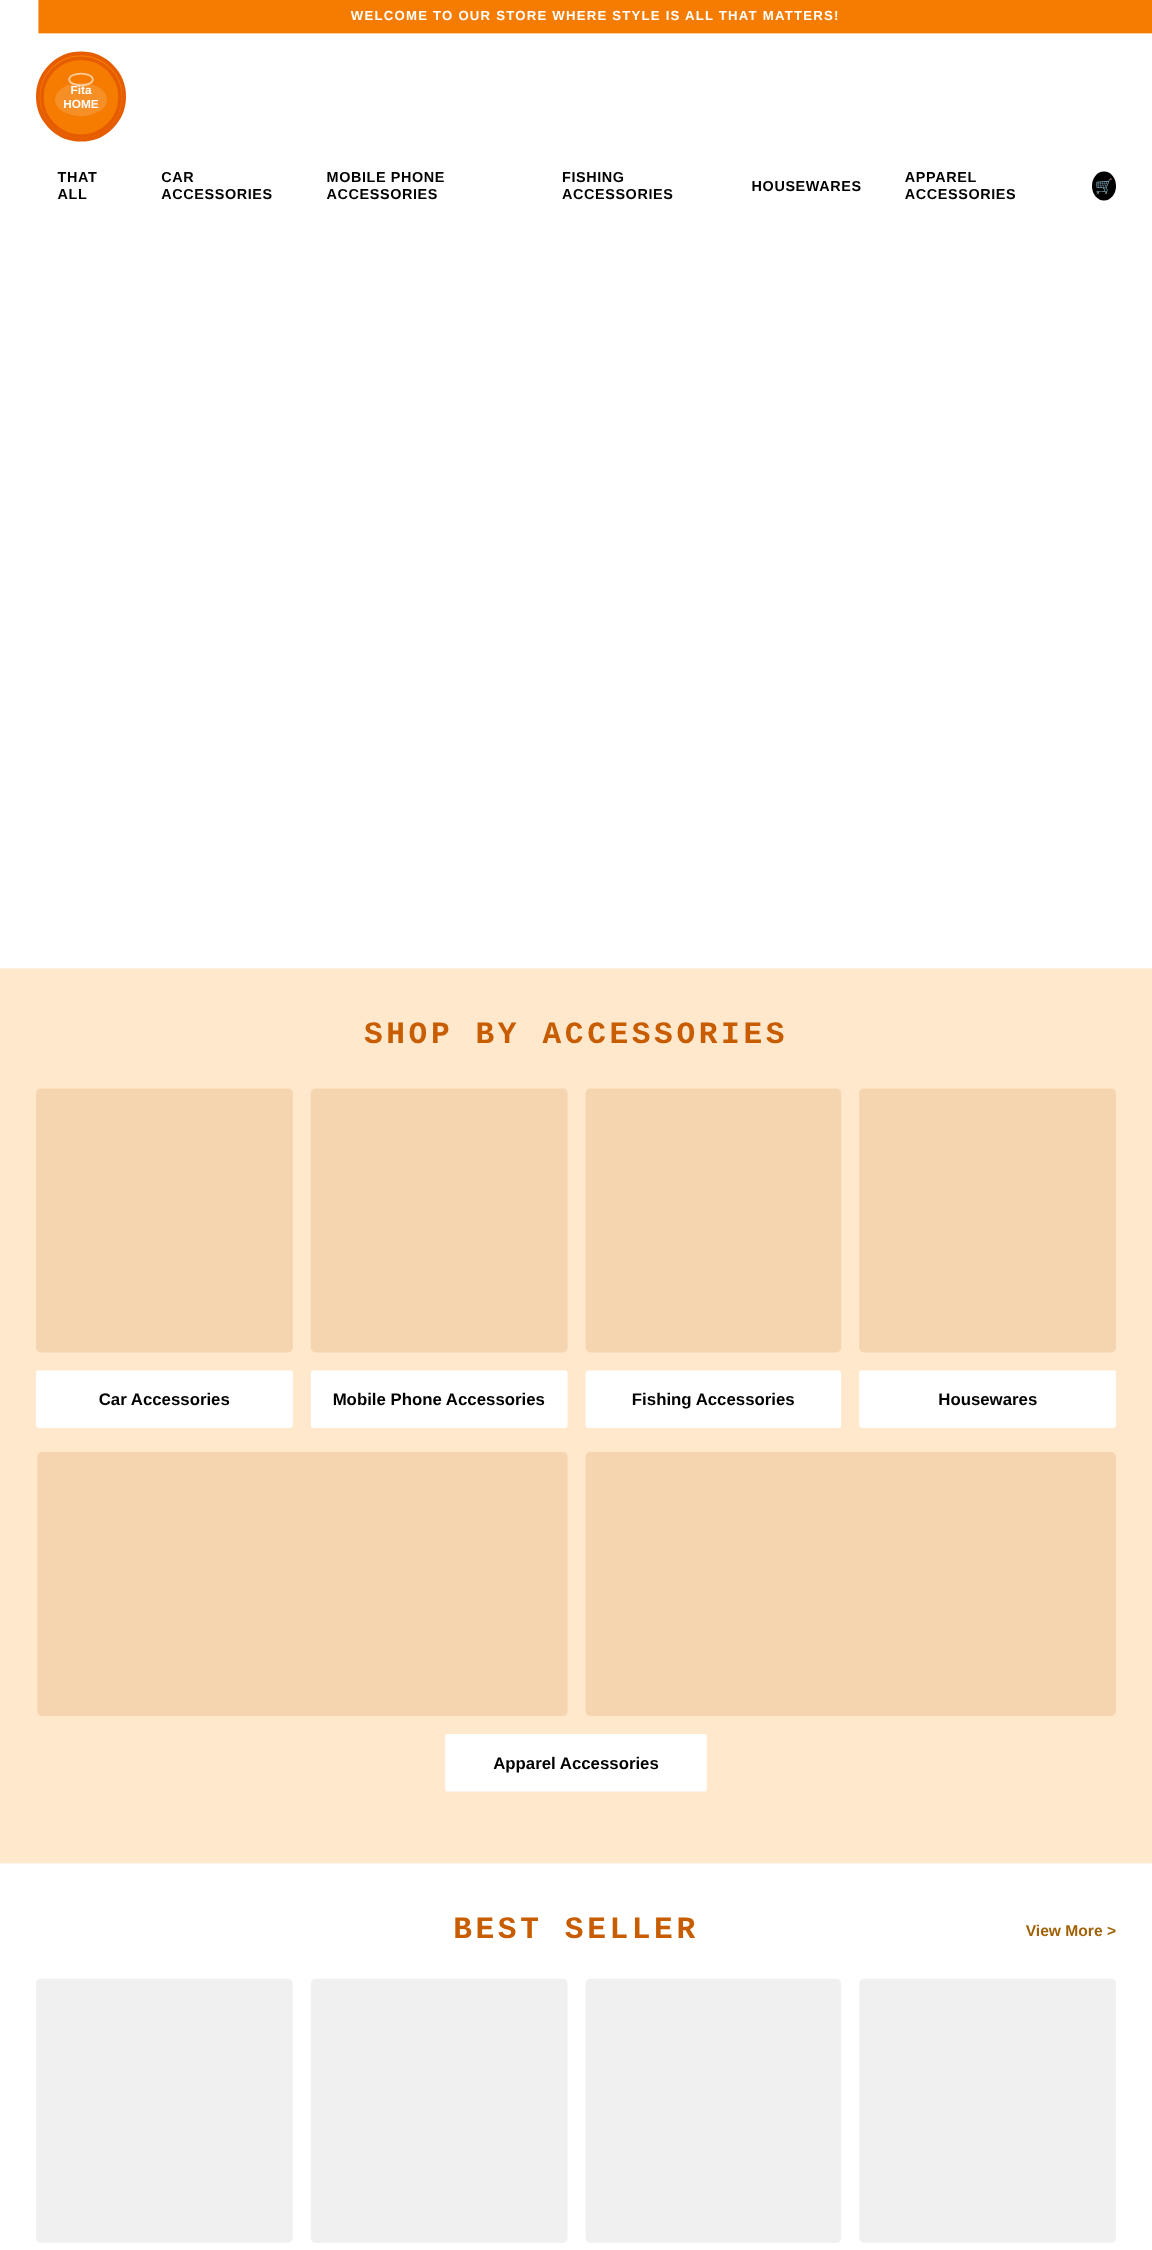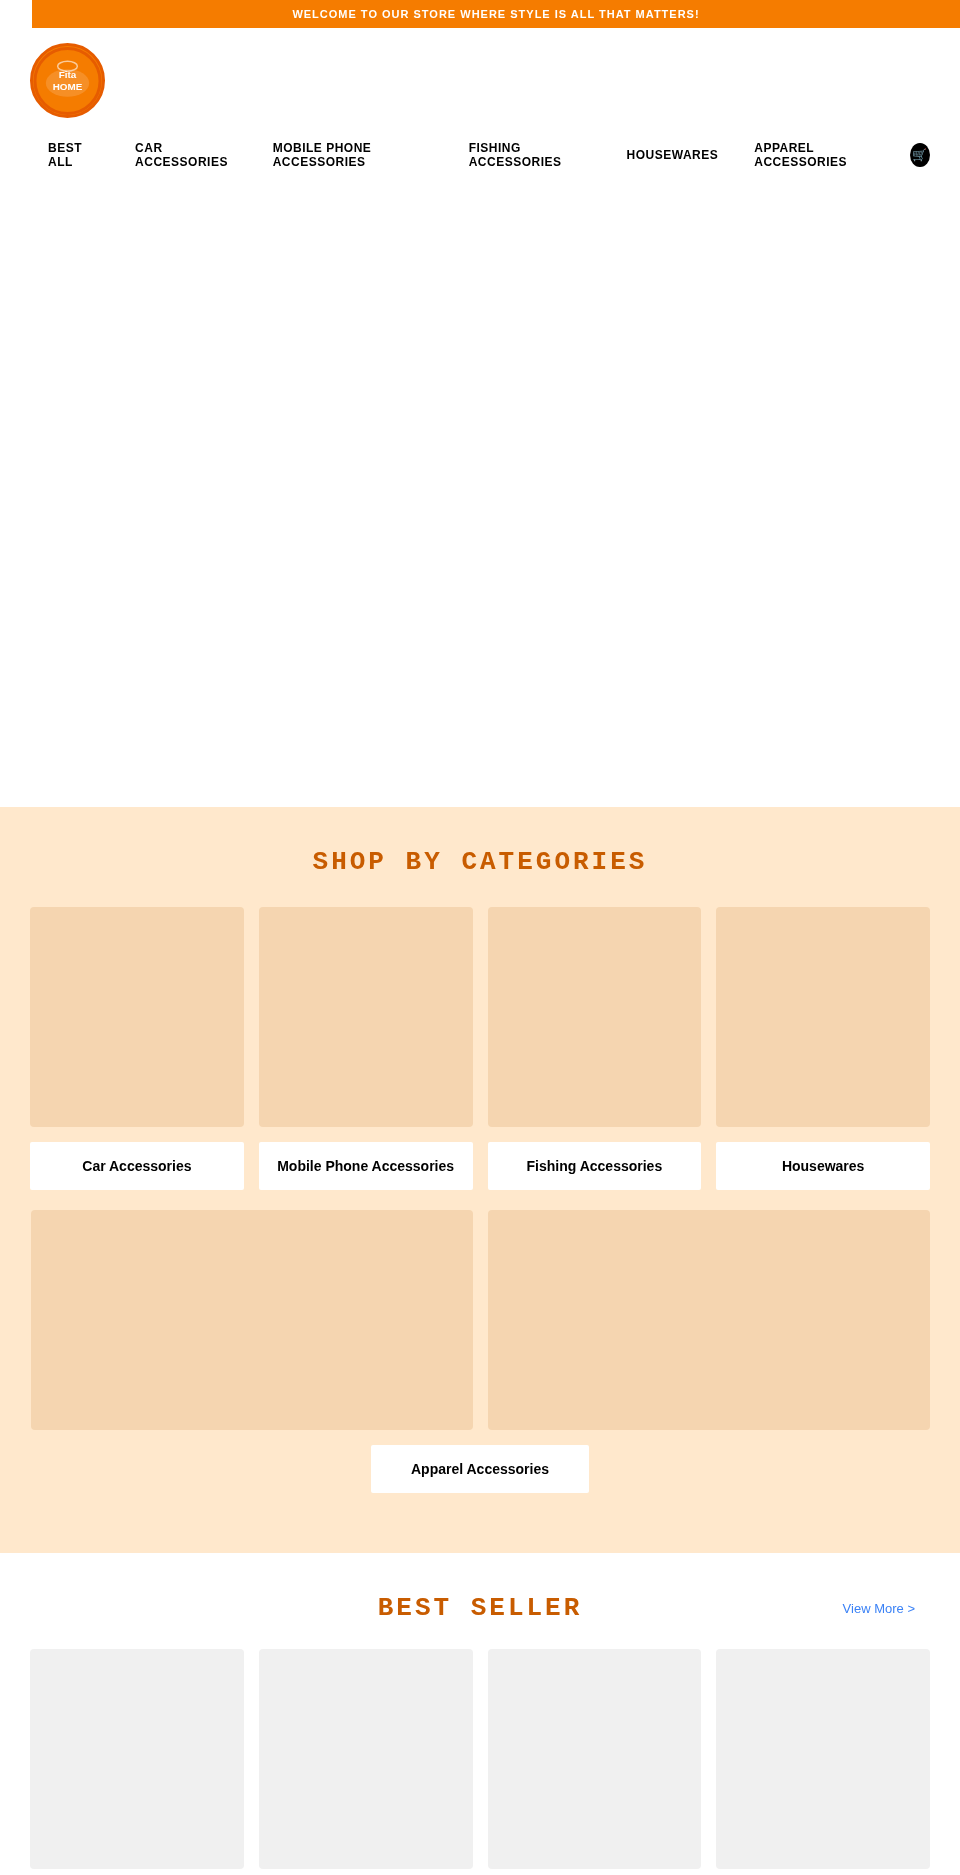--- a/index.html
+++ b/index.html
@@ -172,26 +172,26 @@
     .best-seller-title {
       font-size: 26px;
       font-weight: 700;
       color: #c85c00;
       letter-spacing: 3px;
       font-family: 'Courier New', monospace;
       text-align: center;
     }
     .view-more {
       position: absolute;
-      right: 15px;
+      right: 0;
       font-size: 13px;
-      color: #3b82f6;
+      color: #a16207;
       cursor: pointer;
       text-decoration: none;
-      font-weight: 400;
+      font-weight: 700;
     }
 
     
     .products-grid {
       display: flex;
       gap: 15px;
       justify-content: center;
     }
     .product-card {
       flex: 1;
@@ -221,35 +221,35 @@
         <ellipse cx="35" cy="37" rx="22" ry="14" fill="#fff" opacity="0.15"></ellipse>
         <text x="35" y="32" text-anchor="middle" fill="#fff" font-size="10" font-weight="900" font-family="Arial">Fita</text>
         <text x="35" y="44" text-anchor="middle" fill="#fff" font-size="10" font-weight="900" font-family="Arial">HOME</text>
         <ellipse cx="35" cy="20" rx="10" ry="5" fill="none" stroke="#fff" stroke-width="1.5" opacity="0.6"></ellipse>
       </svg>
     </div>
   </div>
 </div>
 
 <nav class="nav">
-  <a class="nav-item">BEST ALL</a>
+  <a class="nav-item">THAT ALL</a>
   <a class="nav-item">CAR ACCESSORIES</a>
   <a class="nav-item">MOBILE PHONE ACCESSORIES</a>
   <a class="nav-item">FISHING ACCESSORIES</a>
   <a class="nav-item">HOUSEWARES</a>
   <a class="nav-item">APPAREL ACCESSORIES</a>
   <div class="cart-icon">
     <span>🛒</span>
   </div>
 </nav>
 
 <div class="hero"></div>
 
 <section class="categories-section">
-  <h2 class="section-title">SHOP BY CATEGORIES</h2>
+  <h2 class="section-title">SHOP BY ACCESSORIES</h2>
 
   <div class="cat-images-row">
     <div class="cat-image-box"></div>
     <div class="cat-image-box"></div>
     <div class="cat-image-box"></div>
     <div class="cat-image-box"></div>
   </div>
 
   <div class="cat-labels-row">
     <button class="cat-label-btn">Car Accessories</button>

